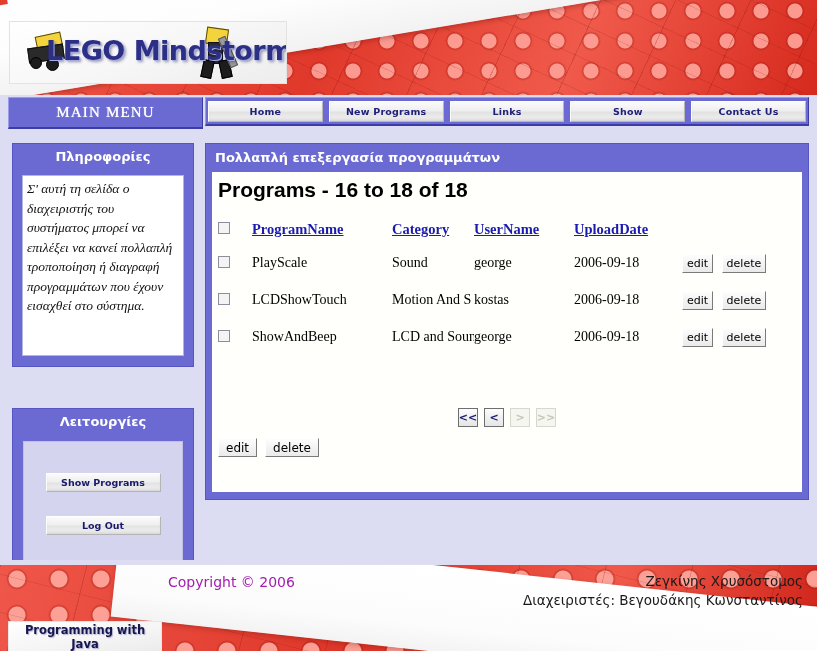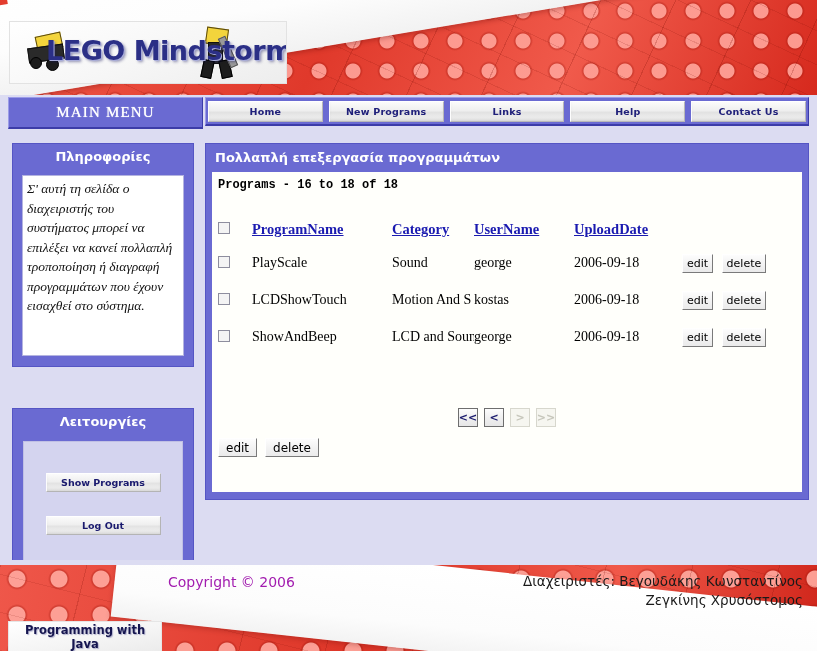--- a/index.html
+++ b/index.html
@@ -215,22 +215,22 @@
   }
   #content-body {
     position: absolute; left: 6px; top: 28px;
     width: 590px; height: 320px;
     background: #fffffb;
     box-sizing: border-box;
     overflow: hidden;
   }
   #programs-count {
     position: absolute; left: 6px; top: 6px;
-    font-family: Liberation Mono, monospace;
-    font-size: 12px; font-weight: bold;
+    font-family: Liberation Sans, sans-serif;
+    font-size: 21px; font-weight: bold;
     color: #000000;
   }
   
   #ptable {
     position: absolute; left: 6px; top: 42px;
     width: 578px;
     border-collapse: collapse;
     table-layout: fixed;
   }
   #ptable col.c-chk  { width: 34px; }
@@ -410,21 +410,21 @@
   </div>
 
   <div id="menubar">
     <div class="menu-title-cell">
       <span>MAIN MENU</span>
     </div>
     <div class="menu-buttons-cell">
       <div class="navbtn">Home</div>
       <div class="navbtn">New Programs</div>
       <div class="navbtn">Links</div>
-      <div class="navbtn">Help</div>
+      <div class="navbtn">Show</div>
       <div class="navbtn">Contact Us</div>
     </div>
   </div>
 
   <div class="panel" id="info-panel">
     <div class="panel-title">Πληροφορίες</div>
     <div id="info-body">
       <p>Σ' αυτή τη σελίδα ο διαχειριστής του συστήματος μπορεί να επιλέξει να κανεί πολλαπλή τροποποίηση ή διαγραφή προγραμμάτων που έχουν εισαχθεί στο σύστημα.</p>
     </div>
   </div>
@@ -529,21 +529,21 @@
   </div>
 
   <div class="bodyline-top"></div>
   <div id="footer">
     <div class="footer-brick"></div>
     <div class="footer-seam"></div>
     <div class="footer-paper"></div>
   </div>
   <div id="copyright">Copyright © 2006</div>
   <div id="admins">
+    <div>Ζεγκίνης Χρυσόστομος</div>
     <div>Διαχειριστές: Βεγουδάκης Κωνσταντίνος</div>
-    <div>Ζεγκίνης Χρυσόστομος</div>
   </div>
   <div id="java-badge">
     <span>Programming with</span>
     <span>Java</span>
   </div>
 
 </div>
 
 </body></html>

